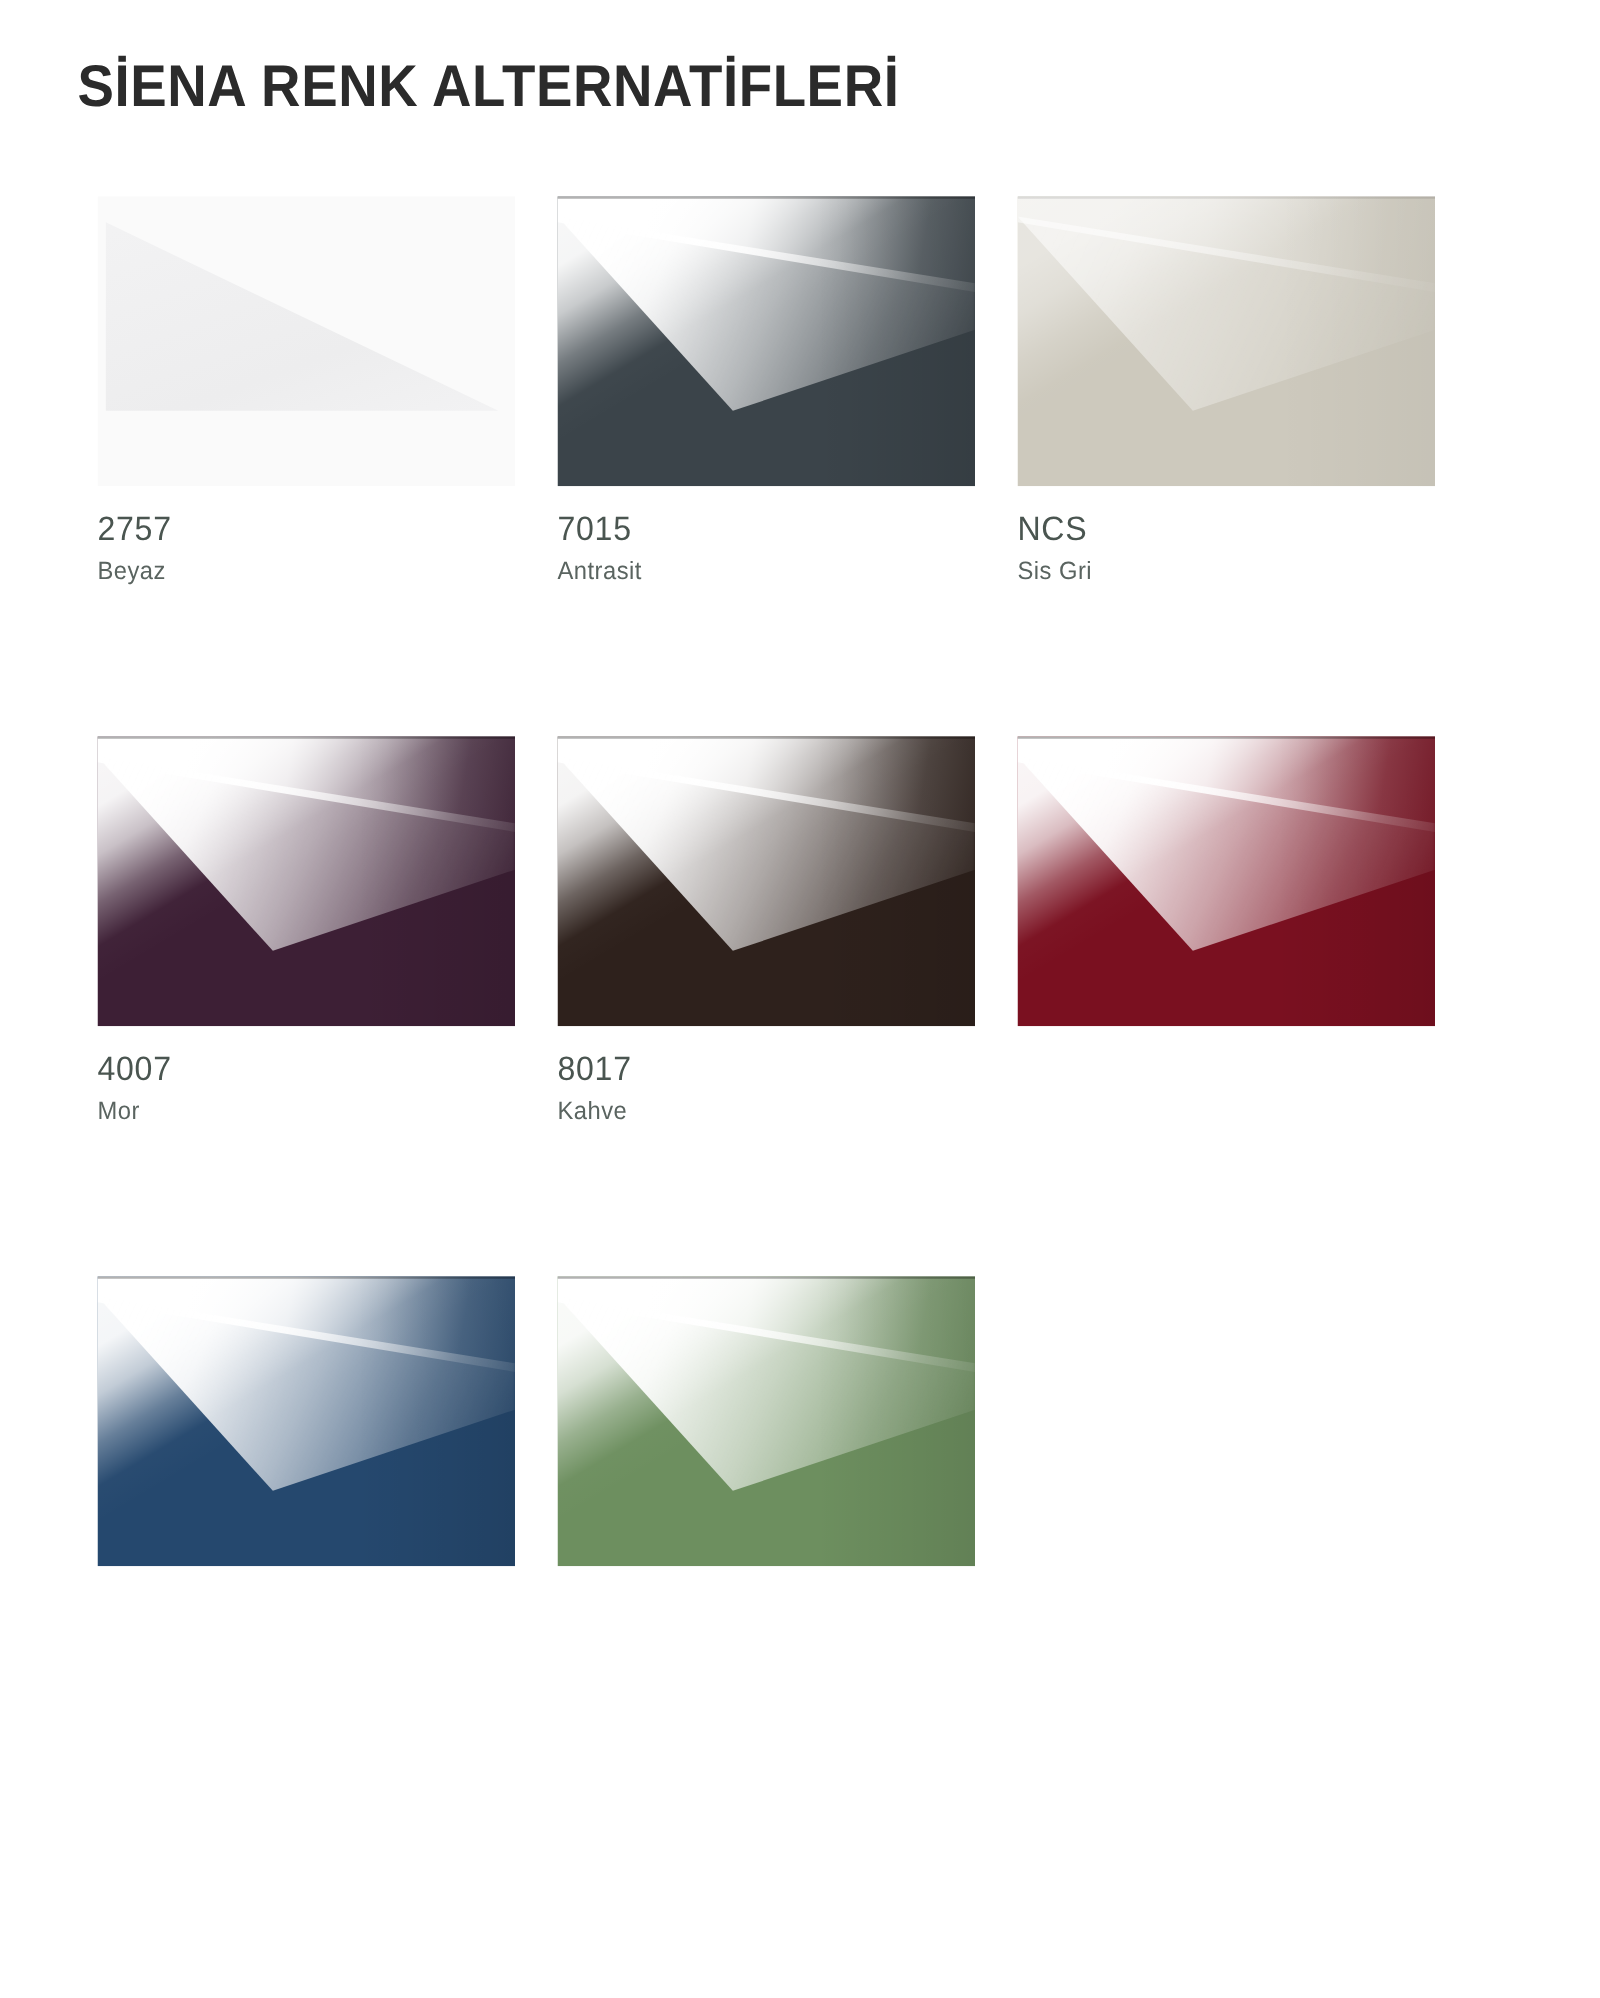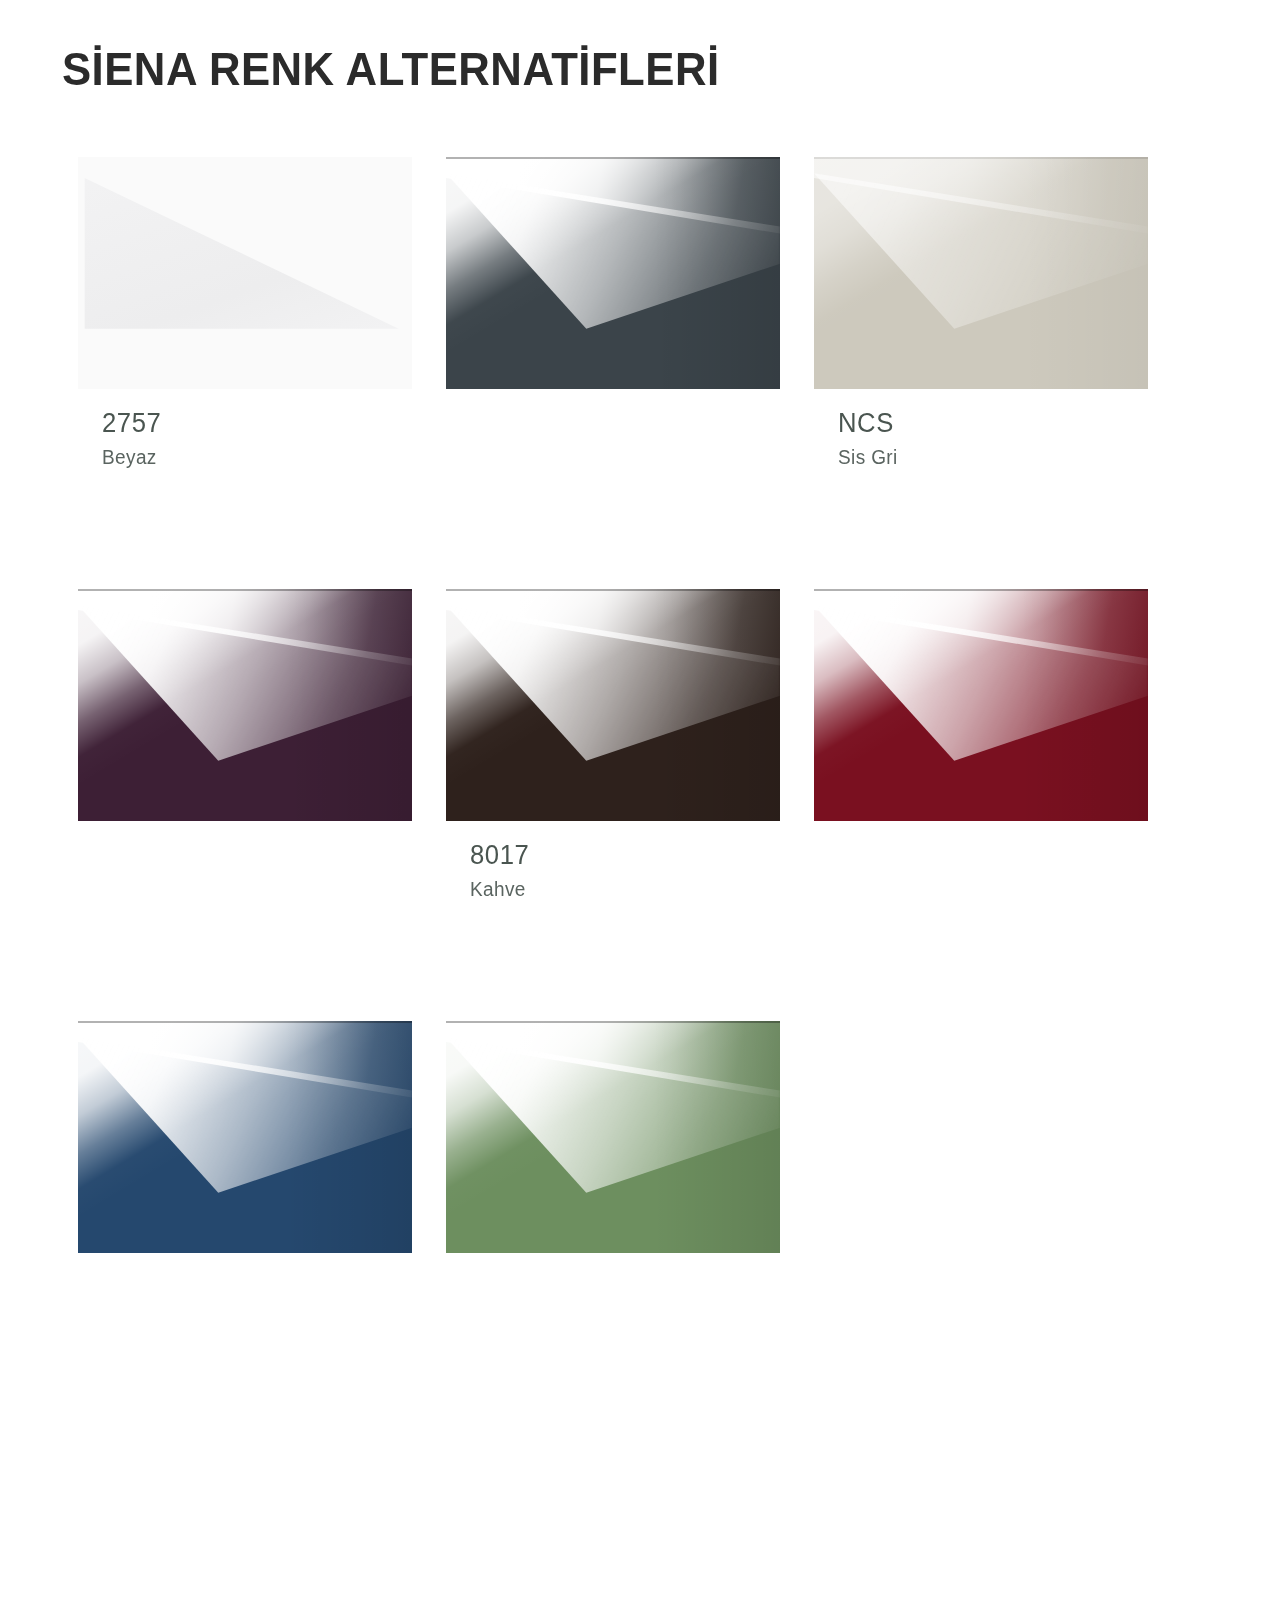--- a/index.html
+++ b/index.html
@@ -155,21 +155,20 @@
     -webkit-clip-path:polygon(2% 9%, 96% 74%, 2% 74%);
     clip-path:polygon(2% 9%, 96% 74%, 2% 74%);
     background:linear-gradient(160deg, #f3f3f4 0%, #ededee 55%, #f6f6f7 100%);
     display:none;
   }
   .chip.ultrapale .chip-whitefacet { display:block; }
 
   
   .caption {
     padding-top:18px;
-    margin-left:24px;
   }
 
   .caption-code {
     font-size:27px;
     line-height:33px;
     font-weight:400;
     letter-spacing:0.6px;
     color:#4a5550;
     font-family:"Liberation Sans", "DejaVu Sans", sans-serif;
     transform:scaleX(0.95);
@@ -215,20 +214,24 @@
       </div>
       <div class="swatch-cell">
         <div class="chip">
           <div class="chip-base" style="background: rgb(59, 68, 74);"></div>
           <div class="gloss-main"></div>
           <div class="gloss-wedge"></div>
           <div class="gloss-spear"></div>
           <div class="gloss-edge"></div>
           <div class="chip-toprule"></div>
         </div>
+        <div class="caption">
+          <div class="caption-code" style="color: rgb(74, 85, 80);">7015</div>
+          <div class="caption-name" style="color: rgb(90, 100, 96);">Antrasit</div>
+        </div>
       </div>
       <div class="swatch-cell">
         <div class="chip pale">
           <div class="chip-base" style="background: rgb(205, 201, 189);"></div>
           <div class="gloss-main"></div>
           <div class="gloss-wedge"></div>
           <div class="gloss-spear"></div>
           <div class="gloss-edge"></div>
           <div class="chip-toprule"></div>
         </div>
@@ -239,20 +242,24 @@
       </div>
       <div class="swatch-cell">
         <div class="chip">
           <div class="chip-base" style="background: rgb(61, 31, 53);"></div>
           <div class="gloss-main"></div>
           <div class="gloss-wedge"></div>
           <div class="gloss-spear"></div>
           <div class="gloss-edge"></div>
           <div class="chip-toprule"></div>
         </div>
+        <div class="caption">
+          <div class="caption-code" style="color: rgb(74, 85, 80);">4007</div>
+          <div class="caption-name" style="color: rgb(90, 100, 96);">Mor</div>
+        </div>
       </div>
       <div class="swatch-cell">
         <div class="chip">
           <div class="chip-base" style="background: rgb(46, 33, 28);"></div>
           <div class="gloss-main"></div>
           <div class="gloss-wedge"></div>
           <div class="gloss-spear"></div>
           <div class="gloss-edge"></div>
           <div class="chip-toprule"></div>
         </div>

